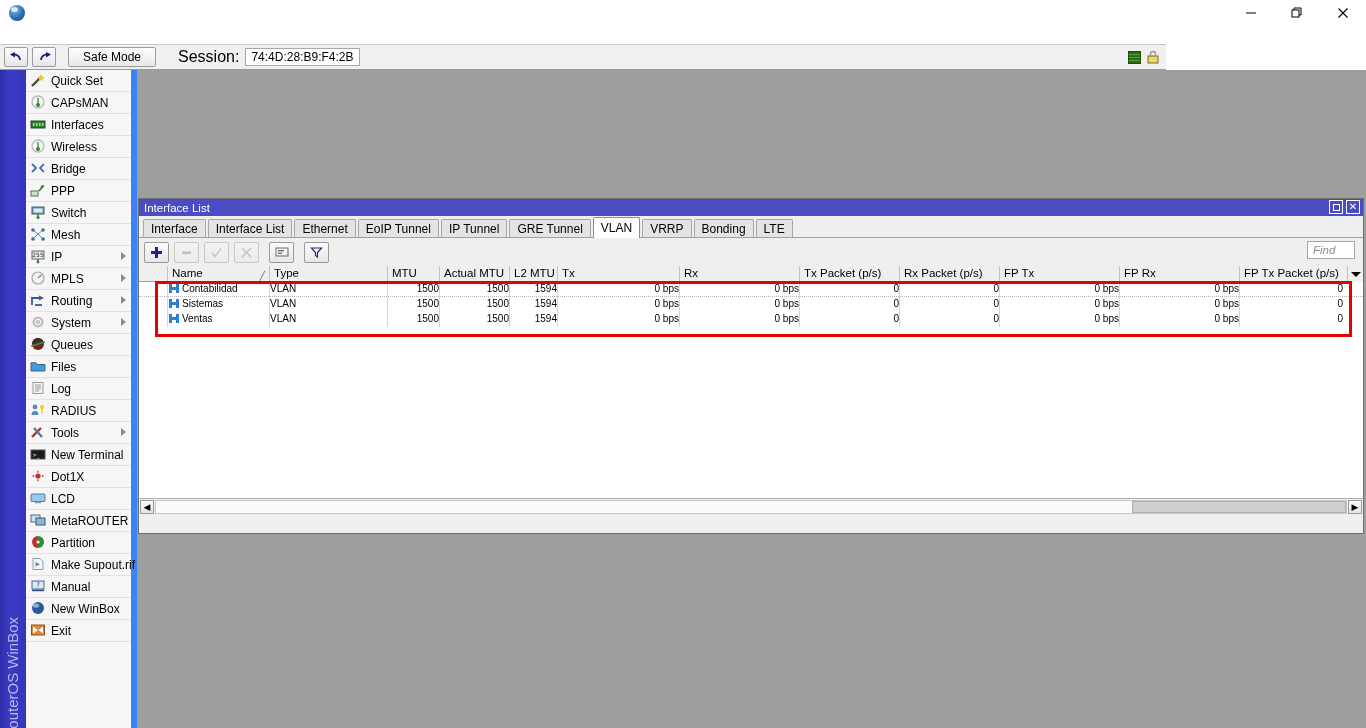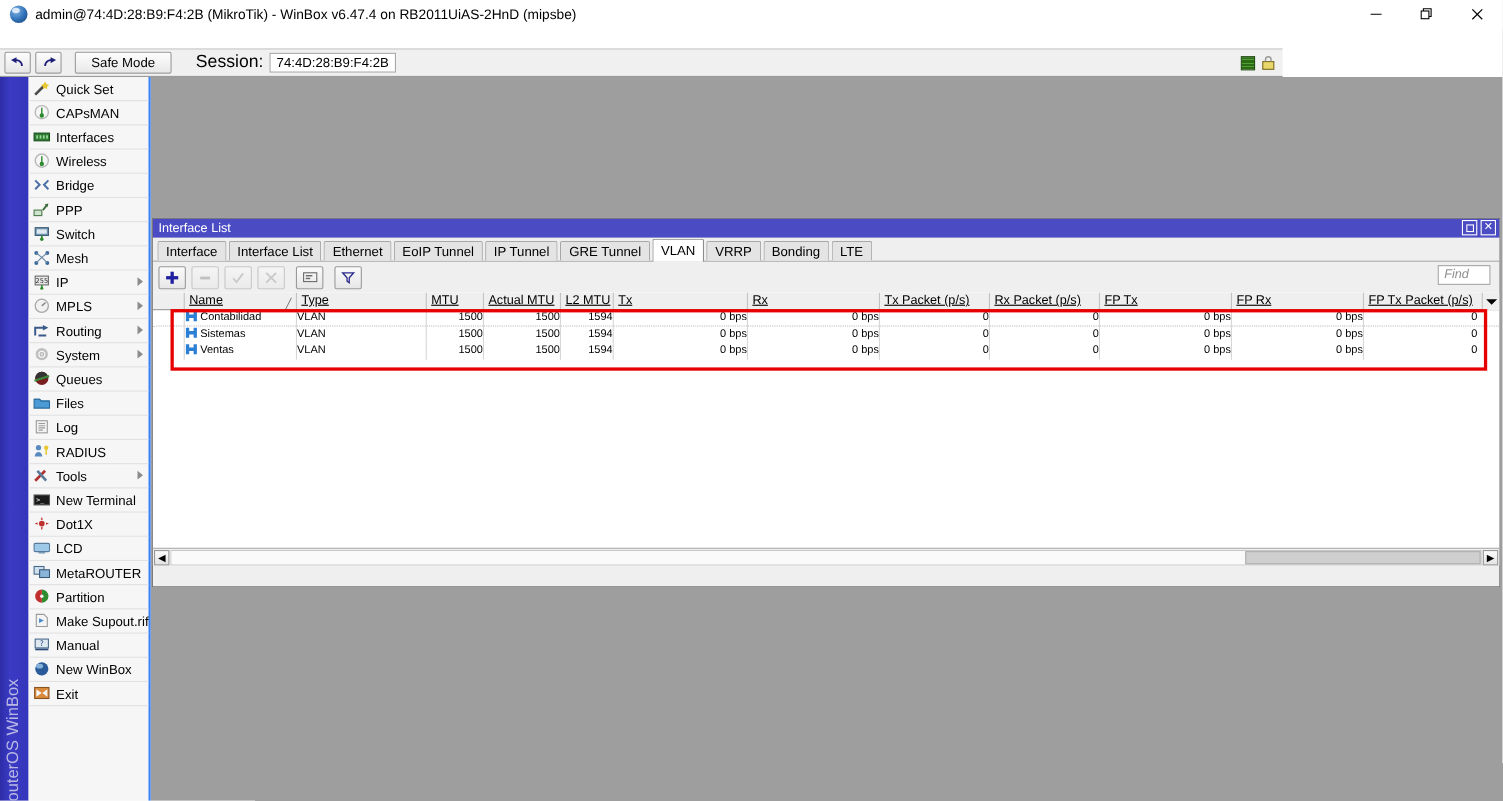--- a/index.html
+++ b/index.html
@@ -86,21 +86,21 @@
   .vtext-wrap {
     position: absolute; left: 0; bottom: 0; width: 26px; height: 160px;
   }
   .vtext-inner {
     position: absolute; left: -68px; bottom: 60px; width: 160px;
     transform: rotate(-90deg); text-align: left;
     color: #b9b9e4; font-size: 15px; white-space: nowrap;
   }
   .sidebar {
     position: absolute; left: 26px; top: 70px; width: 111px; height: 658px;
-    background: #f6f6f6; border-right: 2px solid #3b82f6;
+    background: #f6f6f6; border-right: 6px solid #3b82f6;
   }
   .menu-row {
     height: 22px; display: flex; align-items: center;
     border-bottom: 1px solid #e2e2e2; padding-left: 4px;
     font-size: 12px; color: #000; position: relative;
   }
   .menu-row .ic { width: 17px; height: 16px; margin-right: 4px; flex: 0 0 17px; position: relative; }
   .menu-row .lbl { white-space: nowrap; }
   .menu-row .arrow {
     position: absolute; right: 5px; top: 6px;
@@ -169,21 +169,21 @@
 
   
   .tablewrap { position: relative; height: 232px; background: #ffffff; overflow: hidden; }
   .thead {
     height: 16px; background: #efefef; display: flex;
     border-bottom: 1px solid #9c9c9c; position: relative;
   }
   .th {
     font-size: 11.5px; color: #000; padding-left: 4px;
     border-left: 1px solid #c2c2c2; height: 16px; line-height: 15px;
-    white-space: nowrap; overflow: hidden; position: relative; text-decoration: underline;
+    white-space: nowrap; overflow: hidden; position: relative;
   }
   .th:first-child { border-left: none; }
   .th .sortmark { position: absolute; right: 4px; top: 3px; color: #666; font-size: 9px; }
   .th-drop {
     position: absolute; right: 0; top: 0; width: 16px; height: 16px;
     background: #efefef; border-left: 1px solid #c2c2c2;
     display: flex; align-items: center; justify-content: center;
   }
   .th-drop i {
     width: 0; height: 0; border-top: 5px solid #000;
@@ -226,21 +226,20 @@
     display: flex; align-items: center; padding-left: 5px; font-size: 11.5px; color: #000;
   }
 </style>
 </head>
 <body>
 
 <div id="app">
 
   <div class="titlebar">
     <div class="tb-icon"></div>
-    <div class="tb-title">admin@74:4D:28:B9:F4:2B (MikroTik) - WinBox v6.47.4 on RB2011UiAS-2HnD (mipsbe)</div>
     <div class="tb-btns">
       <div class="tb-btn">
         <svg width="12" height="12" viewBox="0 0 12 12">
             <line x1="1" y1="6" x2="11" y2="6" stroke="#000" stroke-width="1"></line>
           </svg>
       </div>
       <div class="tb-btn">
         <svg width="12" height="12" viewBox="0 0 12 12">
           <rect x="1" y="3" width="7" height="7" fill="none" stroke="#000" stroke-width="1"></rect>
           <polyline points="3,3 3,1 10,1 10,8 8,8" fill="none" stroke="#000" stroke-width="1"></polyline>

